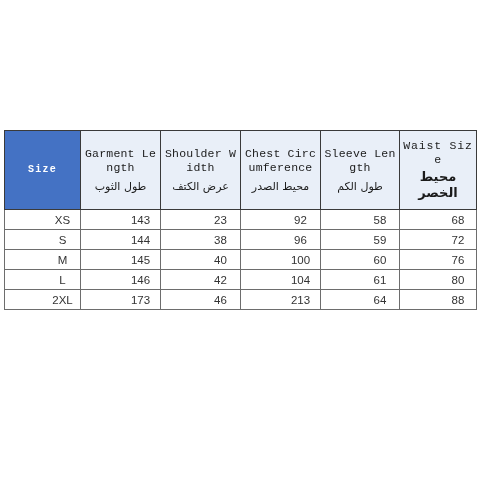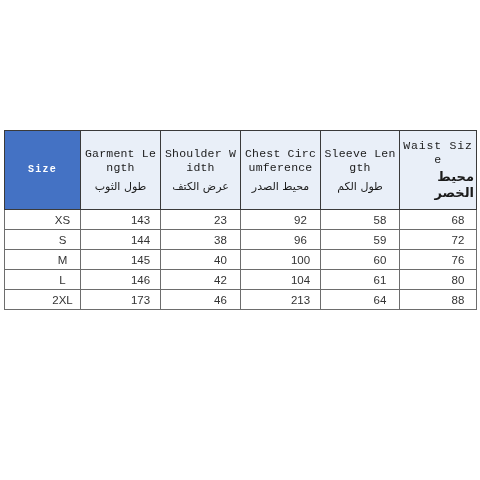--- a/index.html
+++ b/index.html
@@ -90,21 +90,20 @@
     color: #1b1b1b;
     margin-top: 5px;
   }
 
   
   th.waist-head .head-ar {
     font-size: 13px;
     font-weight: bold;
     line-height: 16px;
     margin-top: 2px;
-    text-align: right;
   }
 
   th.waist-head .head-en {
     letter-spacing: 0.8px;
   }
 
   
   table.size-chart tbody td {
     height: 19px;
     font-family: "Liberation Sans", sans-serif;

